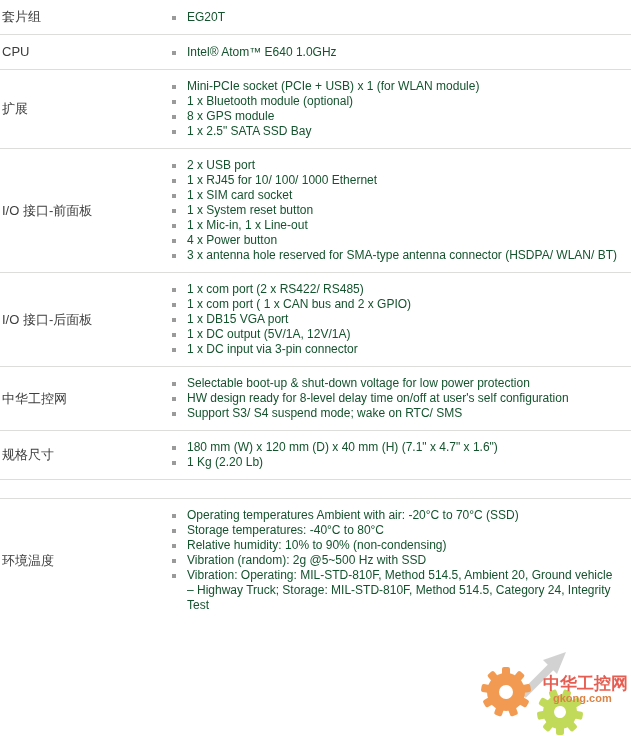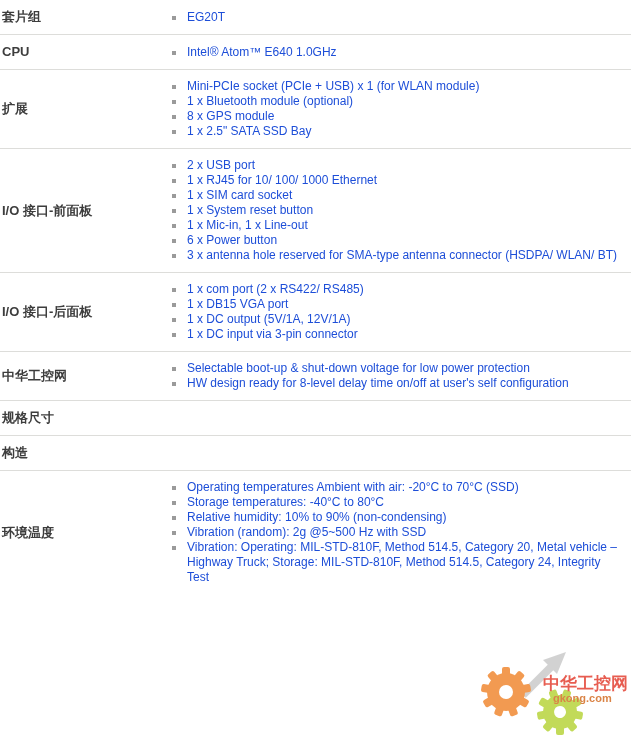--- a/index.html
+++ b/index.html
@@ -24,37 +24,37 @@
     align-items: center;
     padding: 9px 0 9px 0;
     border-bottom: 1px solid #ddddda;
   }
   .row:last-child { border-bottom: none; }
   .label {
     flex: none;
     width: 162px;
     padding-left: 2px;
     font-size: 13px;
-    font-weight: bold;
+    font-weight: normal;
     color: #3d3d3d;
     line-height: 16px;
   }
   ul.items {
     flex: 1;
     margin: 0;
     padding: 0 4px 0 8px;
     list-style: none;
     max-width: 461px;
   }
   ul.items li {
     position: relative;
     padding-left: 17px;
     font-size: 12px;
     line-height: 15px;
-    color: #1d4ed8;
+    color: #14532d;
   }
   ul.items li::before {
     content: "";
     position: absolute;
     left: 2px;
     top: 6px;
     width: 4px;
     height: 4px;
     background: #9a9a9a;
   }
@@ -143,54 +143,59 @@
   </section>
 
   <section class="row">
     <div class="label">I/O 接口-前面板</div>
     <ul class="items">
         <li>2 x USB port</li>
         <li>1 x RJ45 for 10/ 100/ 1000 Ethernet</li>
         <li>1 x SIM card socket</li>
         <li>1 x System reset button</li>
         <li>1 x Mic-in, 1 x Line-out</li>
-        <li>6 x Power button</li>
+        <li>4 x Power button</li>
         <li>3 x antenna hole reserved for SMA-type antenna connector (HSDPA/ WLAN/ BT)</li>
       </ul>
   </section>
 
   <section class="row">
     <div class="label">I/O 接口-后面板</div>
     <ul class="items">
         <li>1 x com port (2 x RS422/ RS485)</li>
+        <li>1 x com port ( 1 x CAN bus and 2 x GPIO)</li>
         <li>1 x DB15 VGA port</li>
         <li>1 x DC output (5V/1A, 12V/1A)</li>
         <li>1 x DC input via 3-pin connector</li>
       </ul>
   </section>
 
   <section class="row">
     <div class="label">中华工控网</div>
     <ul class="items">
         <li>Selectable boot-up &amp; shut-down voltage for low power protection</li>
         <li>HW design ready for 8-level delay time on/off at user's self configuration</li>
+        <li>Support S3/ S4 suspend mode; wake on RTC/ SMS</li>
       </ul>
   </section>
 
   <section class="row">
     <div class="label">规格尺寸</div>
-  </section>
-
-  <section class="row">
-    <div class="label">构造</div>
+    <ul class="items">
+        <li>180 mm (W) x 120 mm (D) x 40 mm (H) (7.1" x 4.7" x 1.6")</li>
+        <li>1 Kg (2.20 Lb)</li>
+      </ul>
+  </section>
+
+  <section class="row">
   </section>
 
   <section class="row">
     <div class="label">环境温度</div>
     <ul class="items">
         <li>Operating temperatures Ambient with air: -20°C to 70°C (SSD)</li>
         <li>Storage temperatures: -40°C to 80°C</li>
         <li>Relative humidity: 10% to 90% (non-condensing)</li>
         <li>Vibration (random): 2g @5~500 Hz with SSD</li>
-        <li>Vibration: Operating: MIL-STD-810F, Method 514.5, Category 20, Metal vehicle –  Highway Truck; Storage: MIL-STD-810F, Method 514.5, Category 24, Integrity Test</li>
+        <li>Vibration: Operating: MIL-STD-810F, Method 514.5, Ambient 20, Ground vehicle –  Highway Truck; Storage: MIL-STD-810F, Method 514.5, Category 24, Integrity Test</li>
       </ul>
   </section>
 </main>
 
 </body></html>

